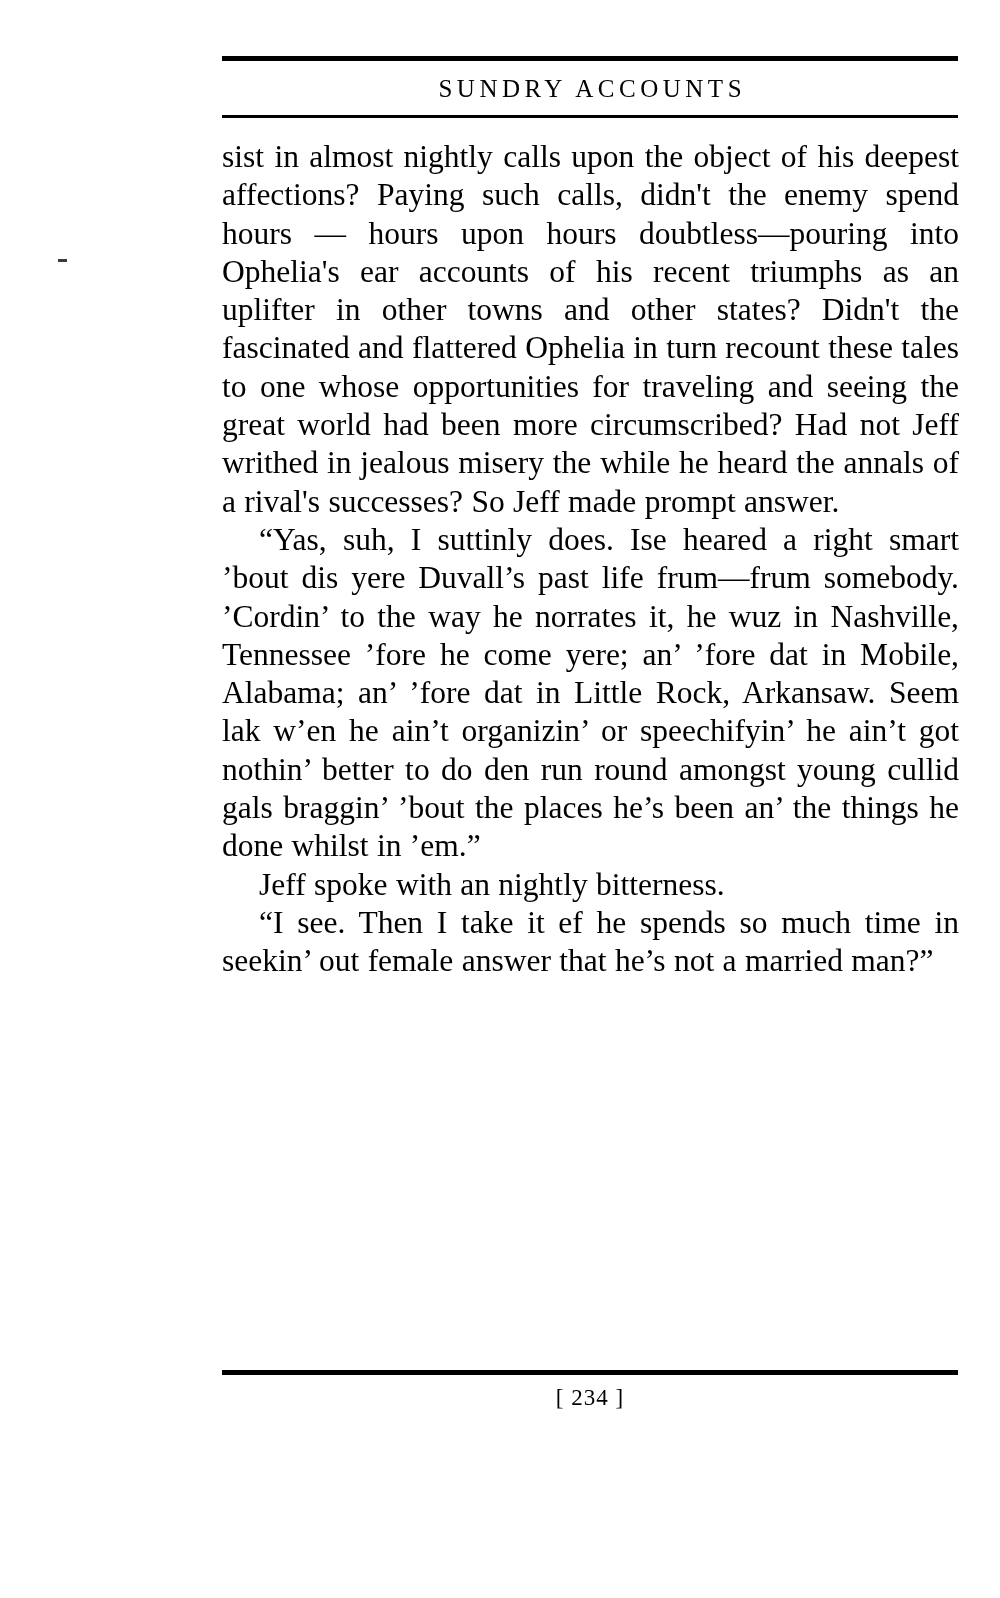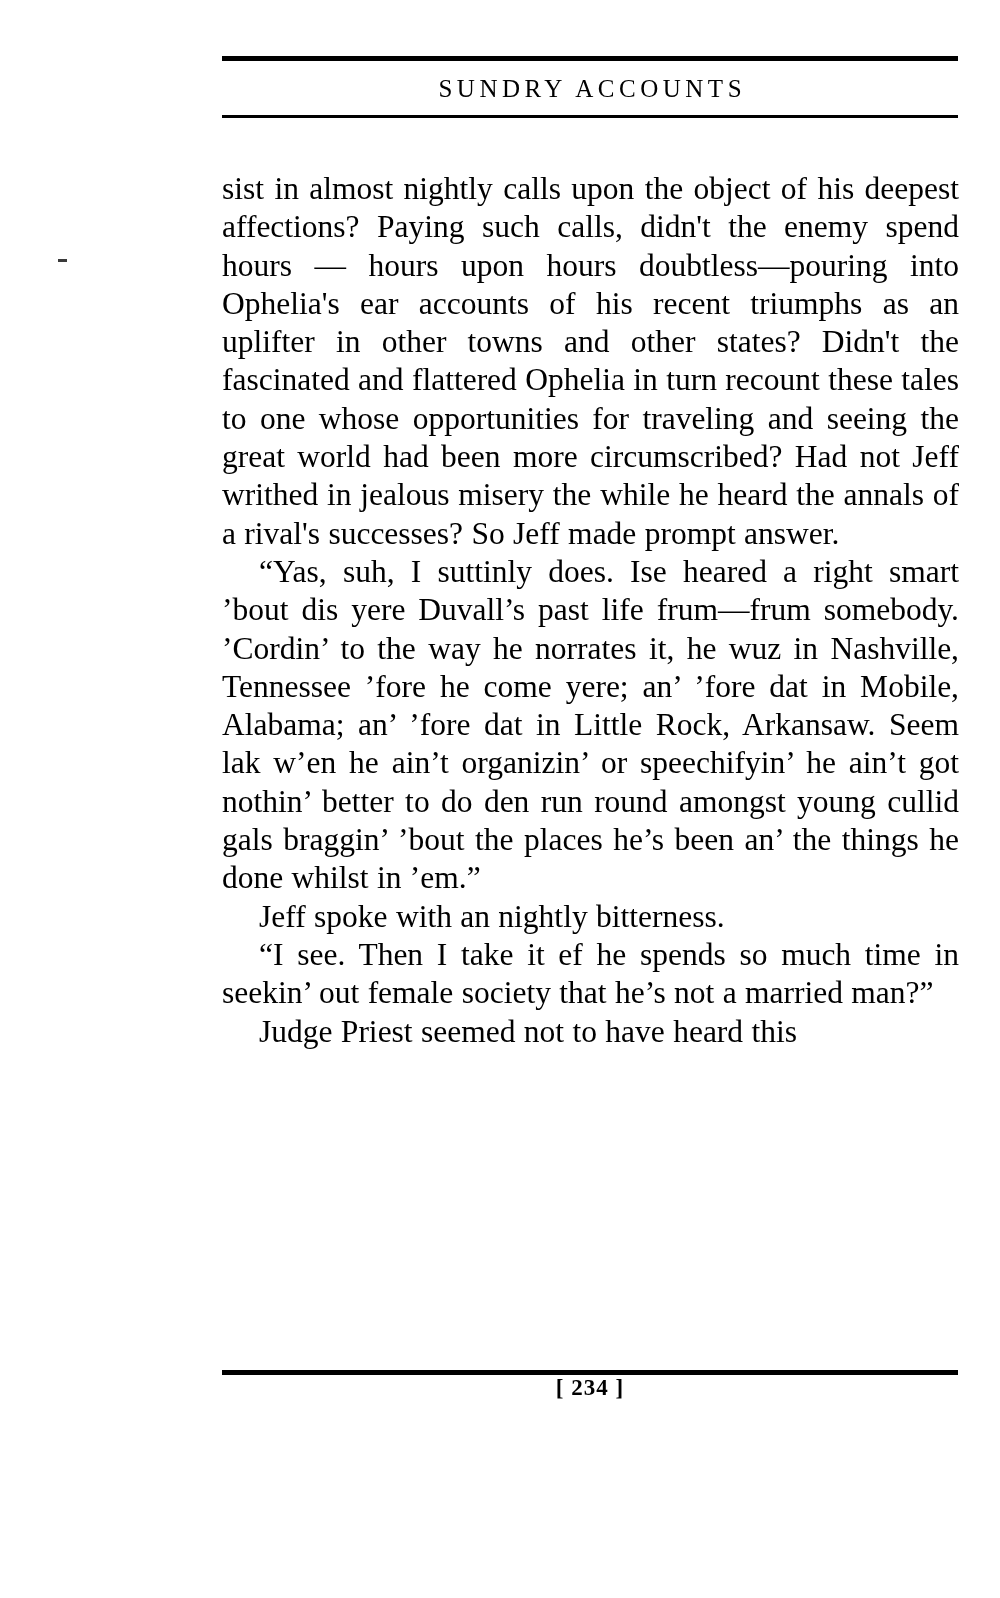--- a/index.html
+++ b/index.html
@@ -45,21 +45,20 @@
     text-align: center;
     padding: 14px 0 12px 0;
     font-weight: 400;
     text-indent: 4.5px;
   }
   .body-block {
     position: absolute;
     left: 222px;
     top: 122px;
     width: 737px;
-    margin-top: 32px;
   }
   p {
     margin: 0;
     font-size: 31.5px;
     line-height: 38.3px;
     text-align: justify;
     text-justify: inter-word;
     -webkit-hyphens: none;
     hyphens: none;
     word-spacing: 0.5px;
@@ -77,21 +76,21 @@
     width: 736px;
   }
   .rule-bottom {
     border-top: 5px solid #000;
     width: 736px;
   }
   .folio {
     text-align: center;
     font-size: 23px;
     letter-spacing: 1px;
-    font-weight: bold;
+    padding-top: 10px;
   }
   .tick {
     position: absolute;
     left: 58px;
     top: 243px;
     width: 9px;
     height: 3px;
     background: #3a3a3a;
   }
 </style>
@@ -105,22 +104,21 @@
   <div class="running-head">
     <div class="rule-top-thick"></div>
     <div class="head-text">SUNDRY ACCOUNTS</div>
     <div class="rule-top-thin"></div>
   </div>
 
   <div class="body-block">
     <p class="cont">sist in almost nightly calls upon the object of his deepest affections?  Paying such calls, didn't the enemy spend hours — hours upon hours doubtless—pouring into Ophelia's ear accounts of his recent triumphs as an uplifter in other towns and other states?  Didn't the fascinated and flattered Ophelia in turn recount these tales to one whose opportunities for traveling and seeing the great world had been more circumscribed?  Had not Jeff writhed in jealous misery the while he heard the annals of a rival's successes?  So Jeff made prompt answer.</p>
     <p class="indent">“Yas, suh, I suttinly does.  Ise heared a right smart ’bout dis yere Duvall’s past life frum—frum somebody.  ’Cordin’ to the way he norrates it, he wuz in Nashville, Tennessee ’fore he come yere; an’ ’fore dat in Mobile, Alabama; an’ ’fore dat in Little Rock, Arkansaw.  Seem lak w’en he ain’t organizin’ or speechifyin’ he ain’t got nothin’ better to do den run round amongst young cullid gals braggin’ ’bout the places he’s been an’ the things he done whilst in ’em.”</p>
     <p class="indent">Jeff spoke with an nightly bitterness.</p>
-    <p class="indent">“I see.  Then I take it ef he spends so much time in seekin’ out female society that he’s not a married man?”</p>
-    <p class="indent">Judge Priest seemed not to have heard this</p>
+    <p class="indent">“I see.  Then I take it ef he spends so much time in seekin’ out female answer that he’s not a married man?”</p>
   </div>
 
   <div class="footer">
     <div class="rule-bottom"></div>
     <div class="folio">[ 234 ]</div>
   </div>
 
 </div>
 
 </body></html>

